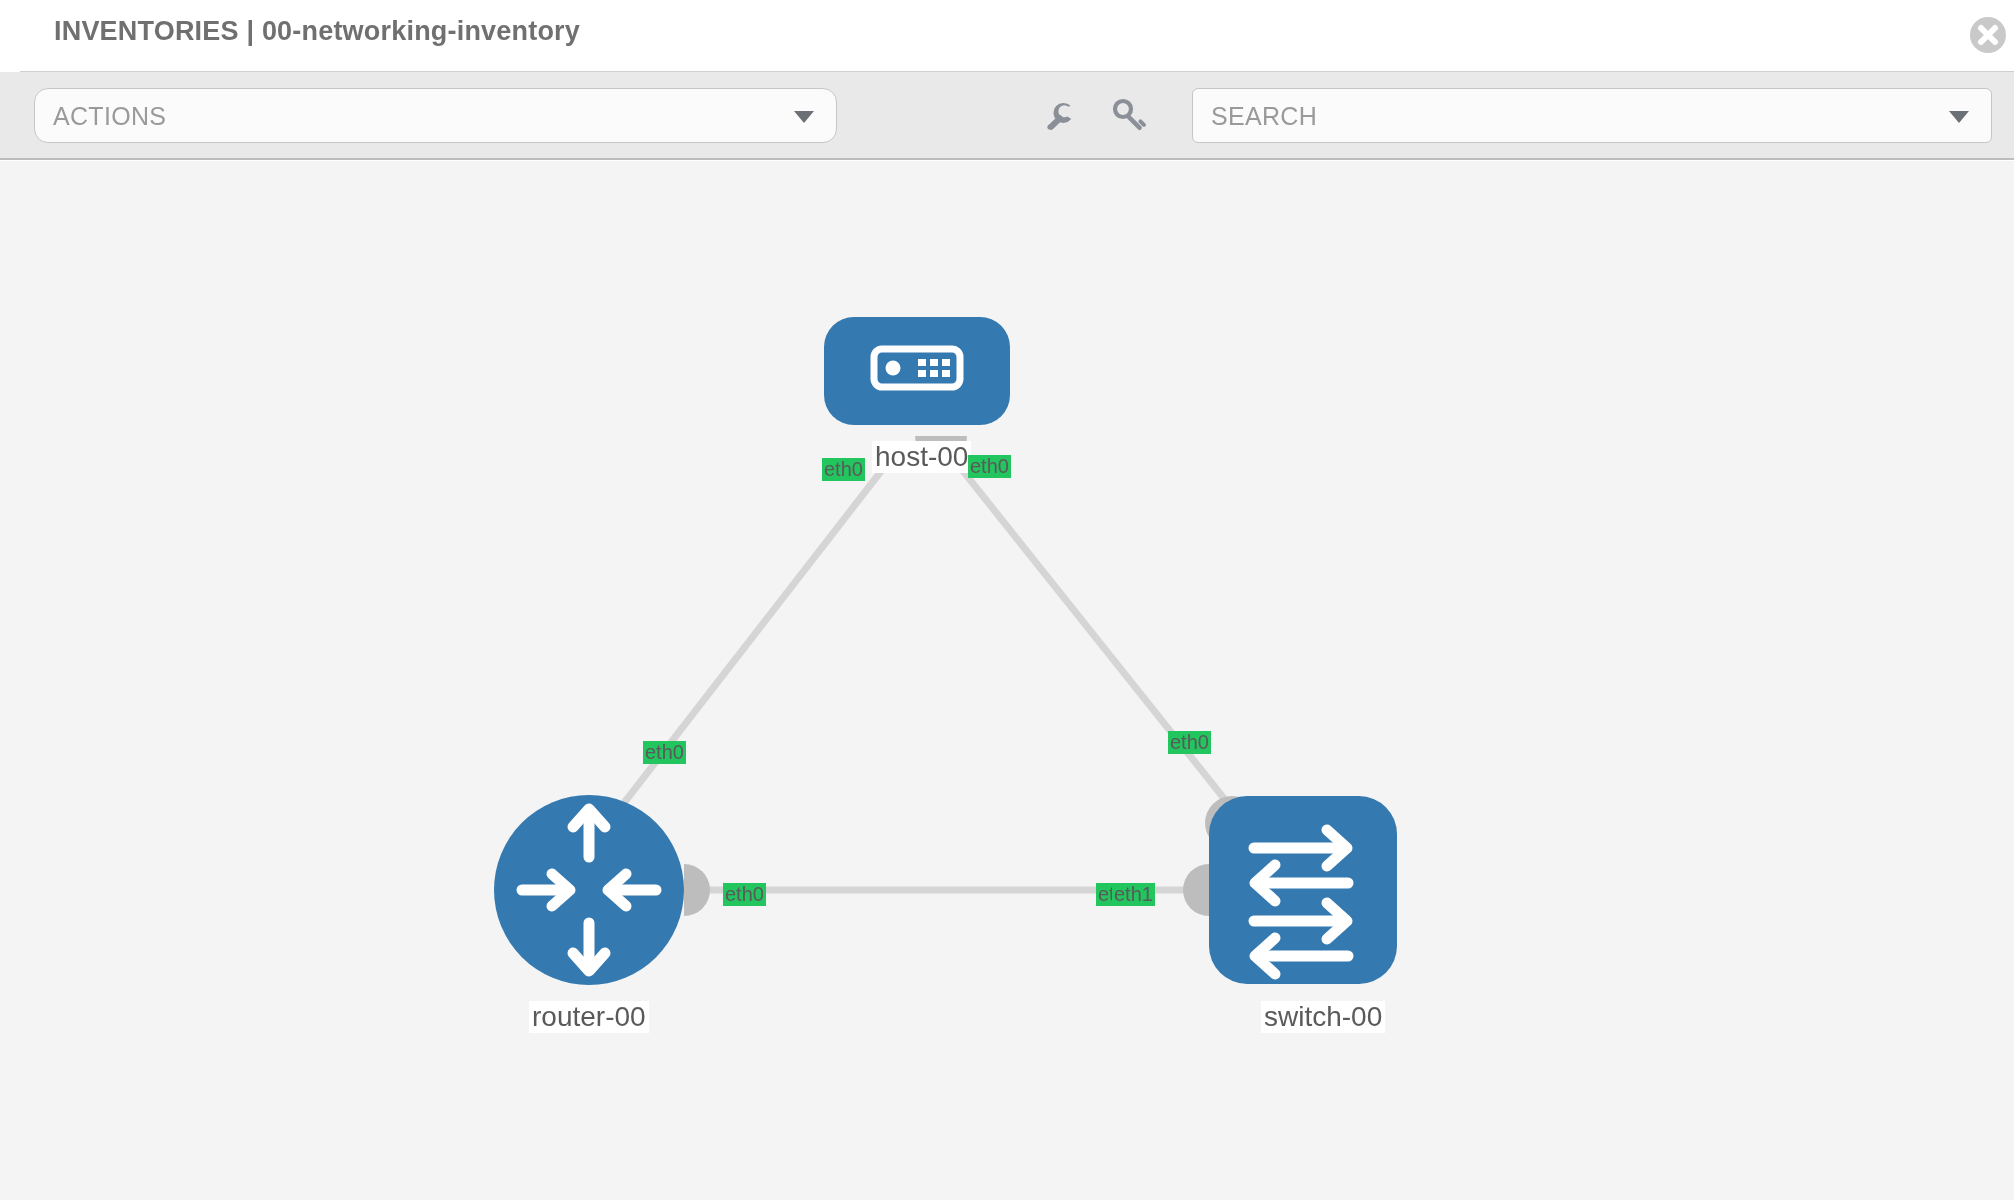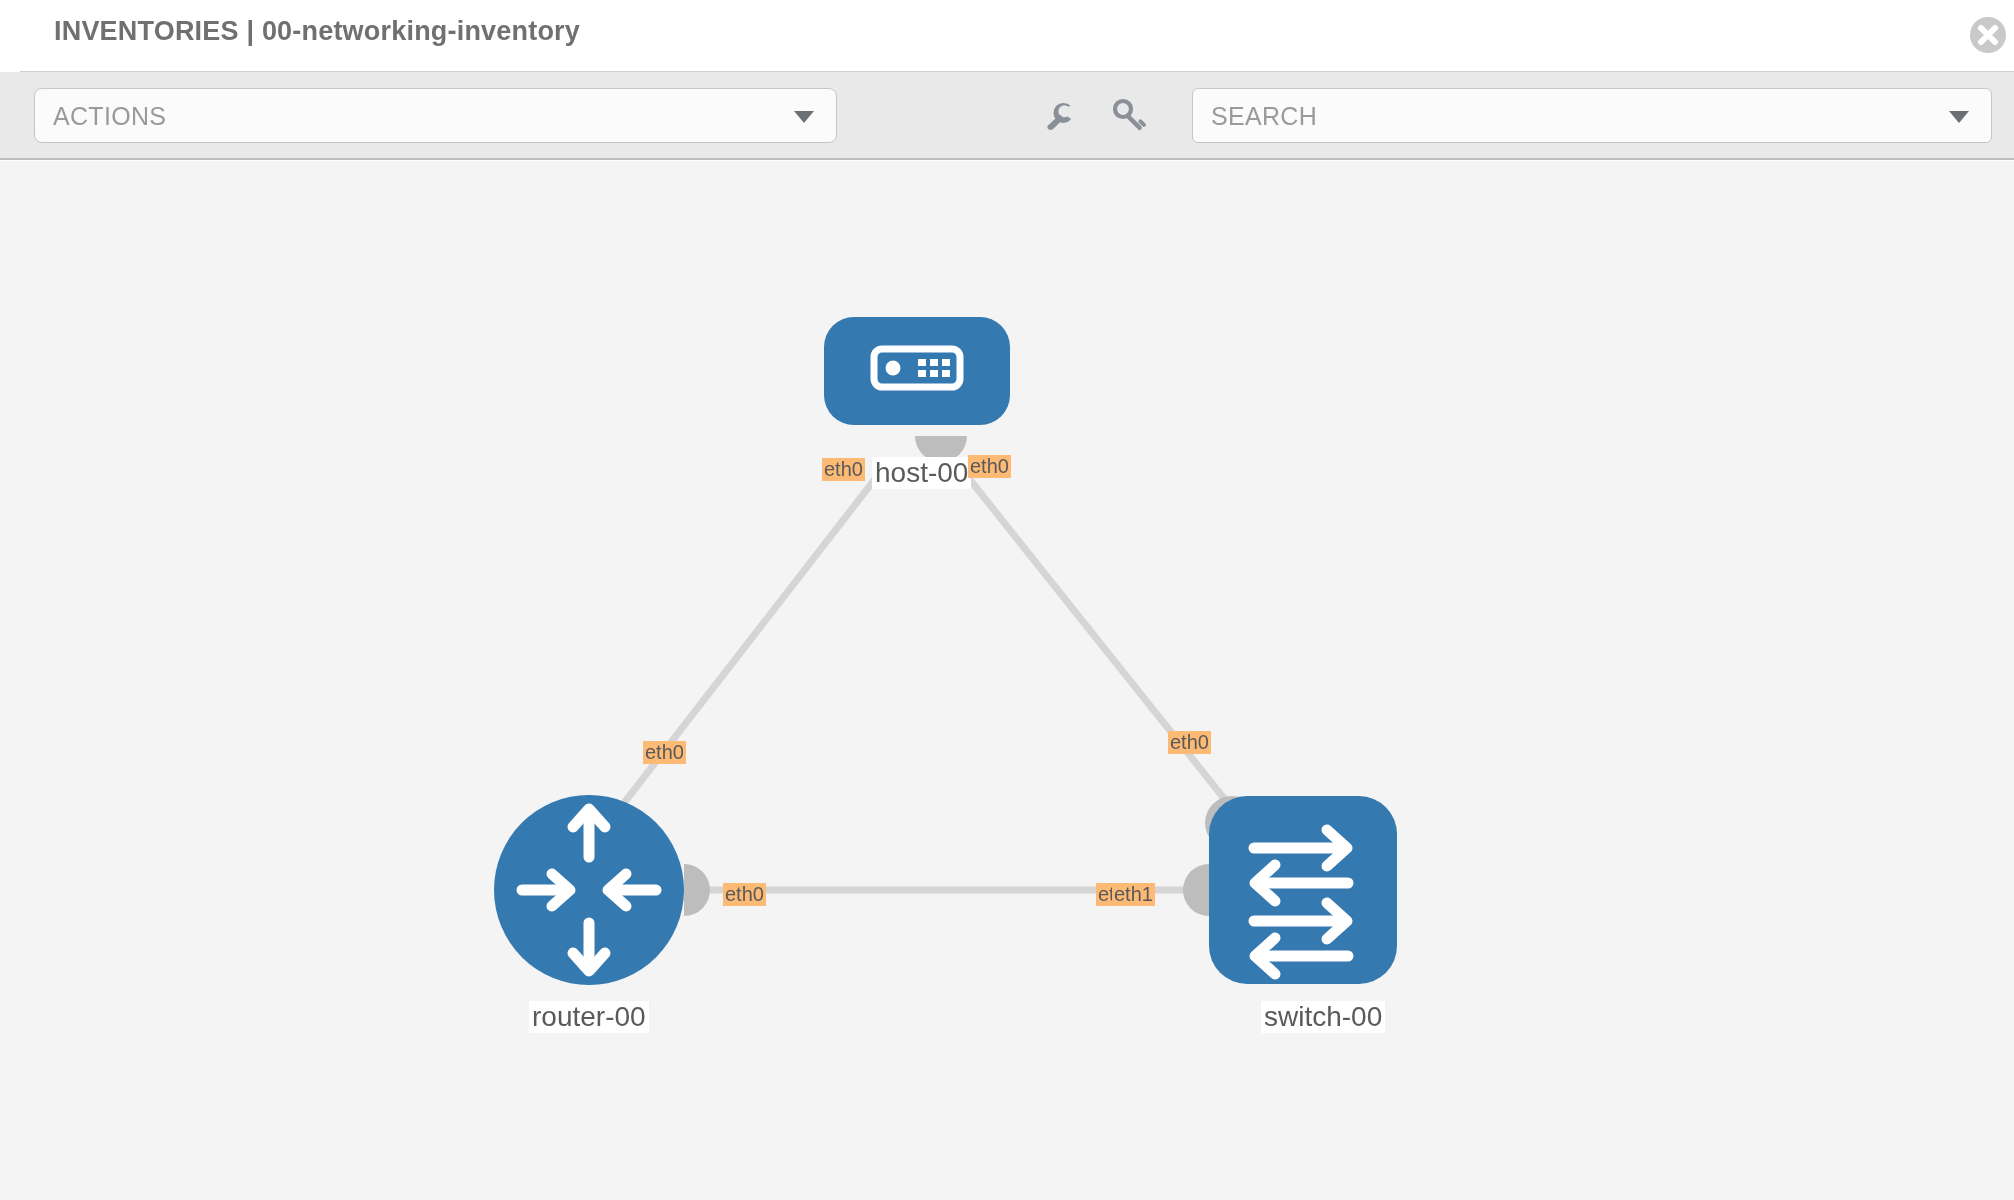--- a/index.html
+++ b/index.html
@@ -49,21 +49,21 @@
     position: absolute; left: 0; top: 72px;
     width: 2014px; height: 88px;
     background: #e9e9e9;
     border-bottom: 2px solid #bdbdbd;
   }
   .actions-select {
     position: absolute; left: 34px; top: 16px;
     width: 803px; height: 55px;
     background: #fbfbfb;
     border: 1px solid #c6c6c6;
-    border-radius: 8px;
+    border-radius: 14px;
     cursor: pointer;
   }
   .actions-select .label {
     position: absolute; left: 18px; top: 13px;
     font-size: 25px; color: #9a9a9a;
     letter-spacing: 0.3px;
   }
   .caret {
     position: absolute;
     width: 0; height: 0;
@@ -112,21 +112,21 @@
     font-size: 28px;
     color: #5a5a5a;
     background: #ffffff;
     padding: 0 3px;
     white-space: nowrap;
   }
   .iface-label {
     position: absolute;
     font-size: 20px;
     color: #5a5a5a;
-    background: #fdba74;
+    background: #22c55e;
     padding: 0 2px;
     white-space: nowrap;
   }
 </style>
 </head>
 <body>
 
 <div id="app">
 
   <div class="header">
@@ -225,21 +225,21 @@
 
           <path d="M1254 760 H 1344"></path>
           <path d="M1327 742 L1347 760 L1327 778"></path>
 
           <path d="M1348 795 H 1258"></path>
           <path d="M1275 777 L1255 795 L1275 813"></path>
         </g>
       </g>
     </svg>
 
-    <div class="node-label" style="left:872px; top:296px;">host-00</div>
+    <div class="node-label" style="left:872px; top:280px;">host-00</div>
     <div class="node-label" style="left:529px; top:840px;">router-00</div>
     <div class="node-label" style="left:1245px; top:840px;margin-left:16px;">switch-00</div>
 
     <div class="iface-label" style="left:822px; top:297px;">eth0</div>
     <div class="iface-label" style="left:968px; top:294px;">eth0</div>
     <div class="iface-label" style="left:643px; top:580px;">eth0</div>
     <div class="iface-label" style="left:1168px; top:570px;">eth0</div>
     <div class="iface-label" style="left:723px; top:722px;">eth0</div>
     <div class="iface-label" style="left:1096px; top:722px;">eth0</div>
     <div class="iface-label" style="left:1112px; top:722px;">eth1</div>

